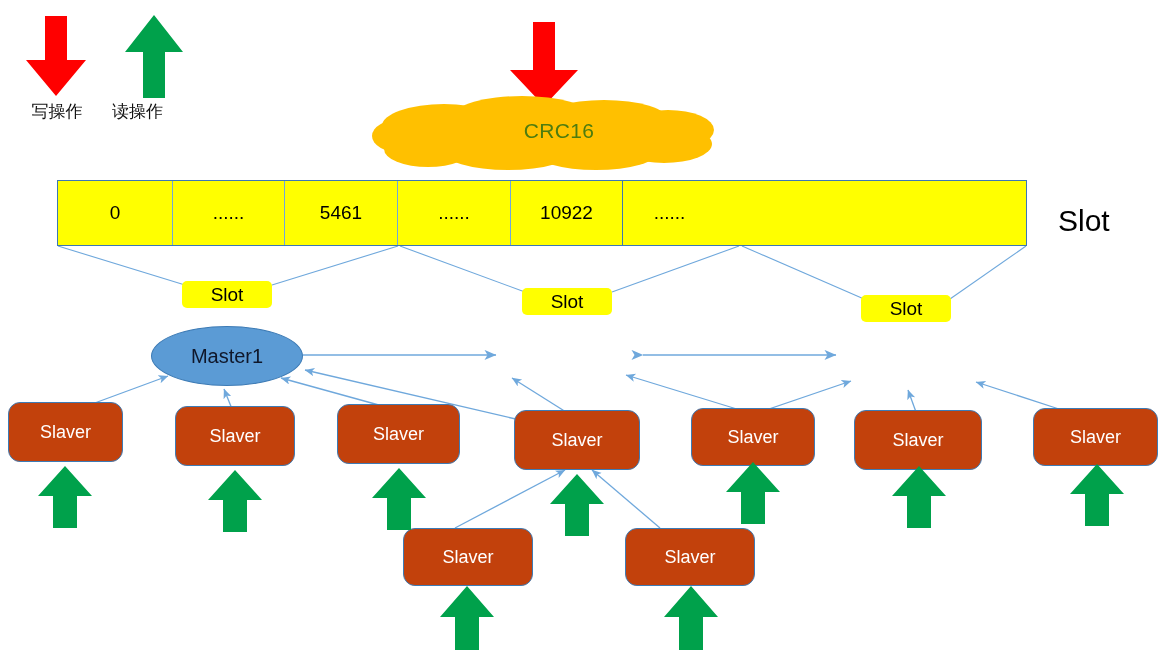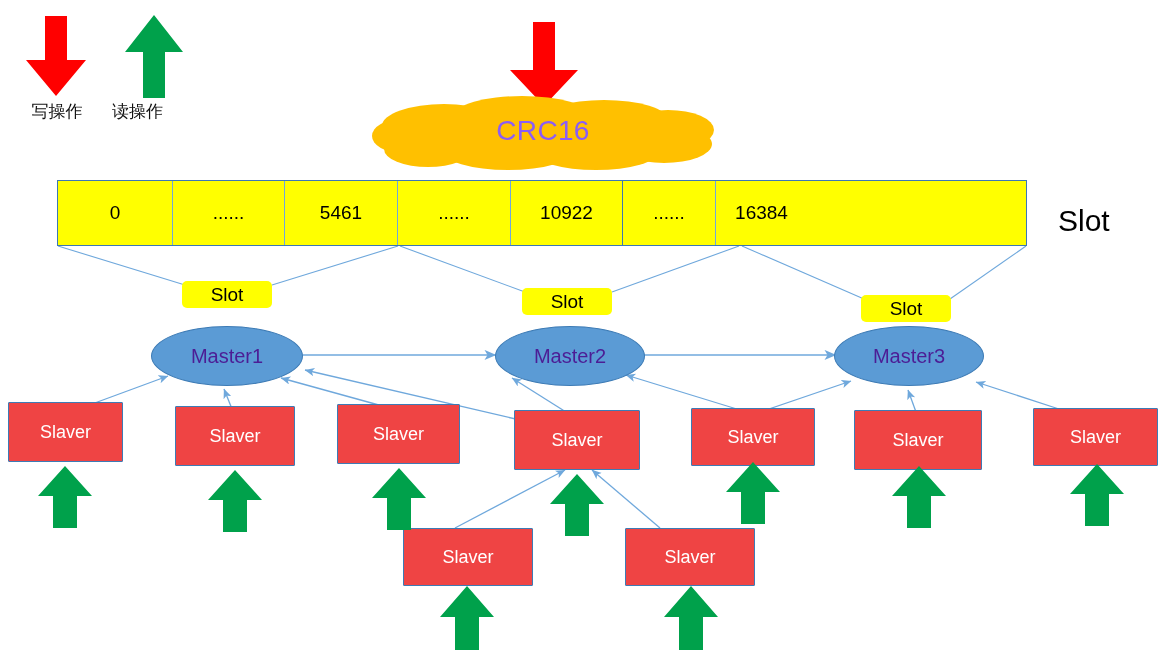--- a/index.html
+++ b/index.html
@@ -16,23 +16,23 @@
   .abs{position:absolute;box-sizing:border-box;}
 
   
   .legend-label{
     font-size:17px;color:#111111;white-space:nowrap;
     font-family:"DejaVu Sans", sans-serif;
   }
 
   
   .cloud-text{
-    position:absolute;left:0;top:0;width:100%;height:100%;
-    display:flex;align-items:center;justify-content:center;
-    color:#8b5cf6;font-size:28px;letter-spacing:.3px;
+    position:absolute;left:16px;top:0;width:100%;height:100%;
+    display:flex;align-items:center;justify-content:center;
+    color:#4d7c0f;font-size:21px;letter-spacing:.3px;
   }
 
   
   .slotbar{
     display:flex;
     border:1px solid #3C78B4;
     background:#FFFF00;
     box-sizing:border-box;
   }
   .slotcell{
@@ -58,28 +58,28 @@
     display:flex;align-items:center;justify-content:center;
     color:#000000;font-size:19px;
   }
 
   
   .master{
     background:#5B9BD5;
     border:1px solid #3D7BB5;
     border-radius:50%;
     display:flex;align-items:center;justify-content:center;
-    color:#4c1d95;font-size:20px;
+    color:#0f172a;font-size:20px;
   }
 
   
   .slaver{
-    background:#ef4444;
+    background:#c2410c;
     border:1px solid #3D7BB5;
-    border-radius:1px;
+    border-radius:12px;
     display:flex;align-items:center;justify-content:center;
     color:#ffffff;font-size:18px;
   }
 </style>
 </head>
 <body>
 
 <div id="stage">
 
   <svg id="wires" viewBox="0 0 1166 656">
@@ -161,32 +161,29 @@
     <div class="cloud-text">CRC16</div>
   </div>
 
   <div class="abs slotbar" id="slotbar" style="left:57px;top:180px;width:970px;height:66px;">
       <div class="slotcell" style="width: 115px;">0</div>
       <div class="slotcell" style="width: 112px;">......</div>
       <div class="slotcell" style="width: 113px;">5461</div>
       <div class="slotcell" style="width: 113px;">......</div>
       <div class="slotcell grp" style="width: 112px; text-align: center;">10922</div>
       <div class="slotcell" style="width: 93px;">......</div>
-      <div class="slotcell" style="width: 91px;">16384</div>
     </div>
 
   <div class="abs slot-title" style="left:1058px;top:204px;">Slot</div>
 
   <div class="abs slottag" style="left:182px;top:281px;width:90px;height:27px;">Slot</div>
   <div class="abs slottag" style="left:522px;top:288px;width:90px;height:27px;">Slot</div>
   <div class="abs slottag" style="left:861px;top:295px;width:90px;height:27px;">Slot</div>
 
   <div class="abs master" style="left:151px;top:326px;width:152px;height:60px;">Master1</div>
-  <div class="abs master" style="left:495px;top:326px;width:150px;height:60px;">Master2</div>
-  <div class="abs master" style="left:834px;top:326px;width:150px;height:60px;">Master3</div>
 
   <div class="abs slaver" style="left:8px;top:402px;width:115px;height:60px;">Slaver</div>
   <div class="abs slaver" style="left:175px;top:406px;width:120px;height:60px;">Slaver</div>
   <div class="abs slaver" style="left:337px;top:404px;width:123px;height:60px;">Slaver</div>
   <div class="abs slaver" style="left:514px;top:410px;width:126px;height:60px;">Slaver</div>
   <div class="abs slaver" style="left:691px;top:408px;width:124px;height:58px;">Slaver</div>
   <div class="abs slaver" style="left:854px;top:410px;width:128px;height:60px;">Slaver</div>
   <div class="abs slaver" style="left:1033px;top:408px;width:125px;height:58px;">Slaver</div>
 
   <div class="abs slaver" style="left:403px;top:528px;width:130px;height:58px;">Slaver</div>

